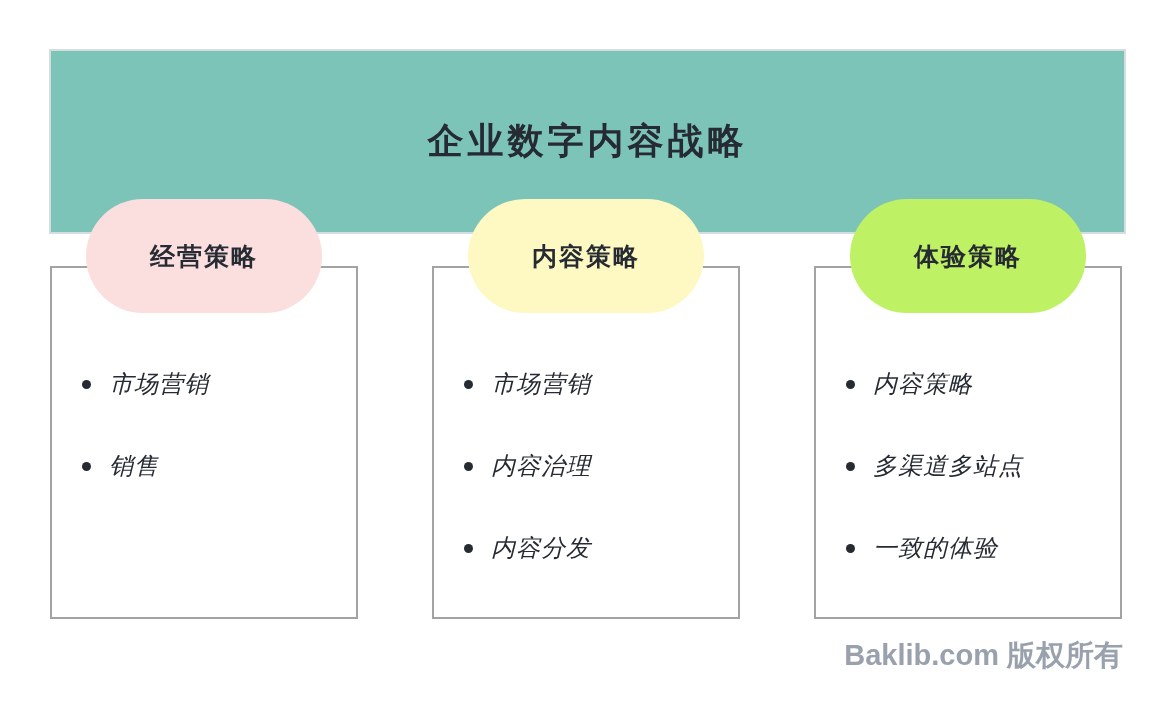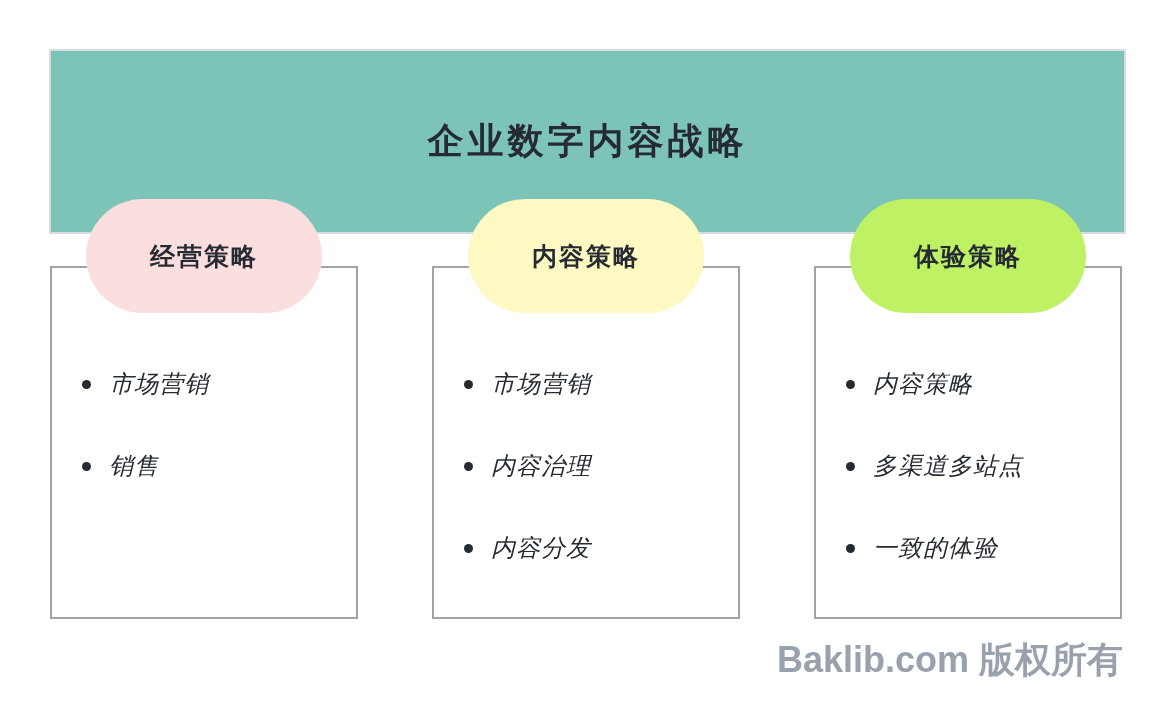--- a/index.html
+++ b/index.html
@@ -99,21 +99,21 @@
     font-size: 24px;
     font-weight: 400;
     letter-spacing: 1px;
     white-space: nowrap;
   }
   .footer {
     position: absolute;
     top: 636px;
     right: 51px;
     color: #99a1ad;
-    font-size: 36px;
+    font-size: 29px;
     font-weight: 700;
     white-space: nowrap;
     z-index: 1;
   }
 </style>
 </head>
 <body>
 
 <div class="canvas">
 

